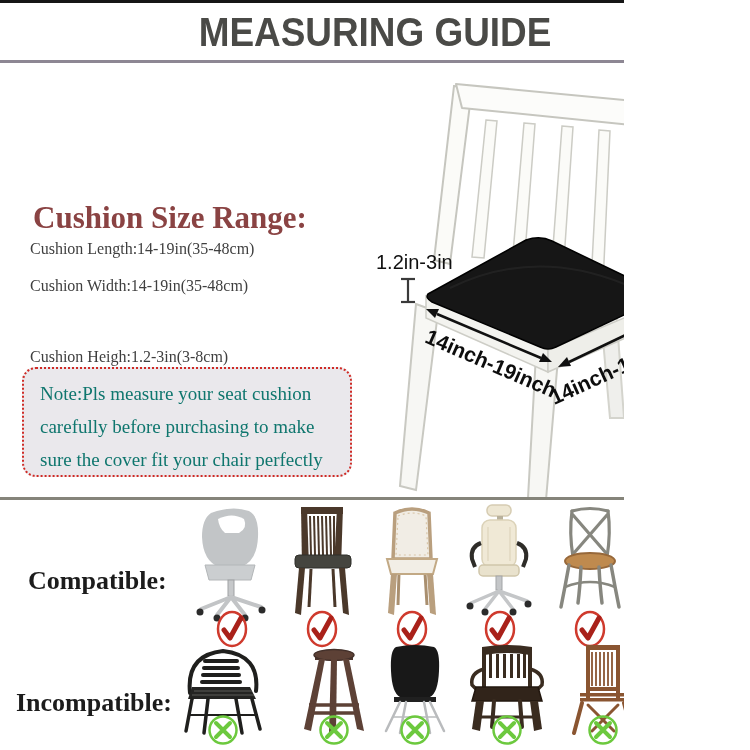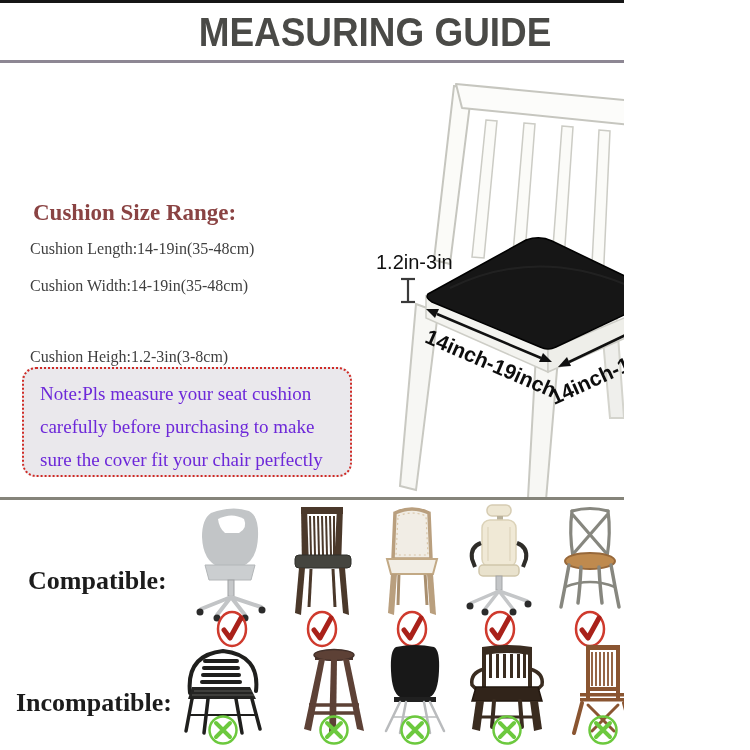--- a/index.html
+++ b/index.html
@@ -8,31 +8,31 @@
 
   
   .top-bar{position:absolute;left:0;top:0;width:750px;height:3px;background:#161616;}
   .title{position:absolute;left:0;top:9px;width:750px;text-align:center;
          font-family:"Liberation Sans",sans-serif;font-weight:700;font-size:41px;
          color:#4a4a47;letter-spacing:0px;transform:scaleX(.9);transform-origin:50% 50%;}
   .title-rule{position:absolute;left:0;top:60px;width:750px;height:3px;background:#8d8793;}
   .section-rule{position:absolute;left:0;top:497px;width:750px;height:3px;background:#85847a;}
 
   
-  .size-heading{position:absolute;left:33px;top:200px;font-size:23px;font-weight:700;color:#8a4343;}
+  .size-heading{position:absolute;left:33px;top:200px;font-size:31px;font-weight:700;color:#8a4343;}
   .size-line{position:absolute;left:30px;font-size:16px;color:#3f3f3f;}
   .size-line.l1{top:240px;}
   .size-line.l2{top:277px;}
   .size-line.l3{top:314px;margin-top:34px;}
 
   
   .note-box{position:absolute;left:22px;top:367px;width:330px;height:110px;
             background:#eae8ec;border:2px dotted #cf2b26;border-radius:14px;
             padding:8px 6px 0 16px;box-sizing:border-box;}
-  .note-line{font-size:19px;color:#6d28d9;line-height:33px;white-space:nowrap;}
+  .note-line{font-size:19px;color:#0f766e;line-height:33px;white-space:nowrap;}
 
   
   .figure{position:absolute;left:370px;top:66px;width:360px;height:434px;}
   .fig-text{font-family:"Liberation Sans",sans-serif;}
 
   
   .row-label{position:absolute;font-size:26px;font-weight:700;color:#1c1c1c;}
   .lbl-compatible{left:28px;top:566px;}
   .lbl-incompatible{left:16px;top:688px;}
 

